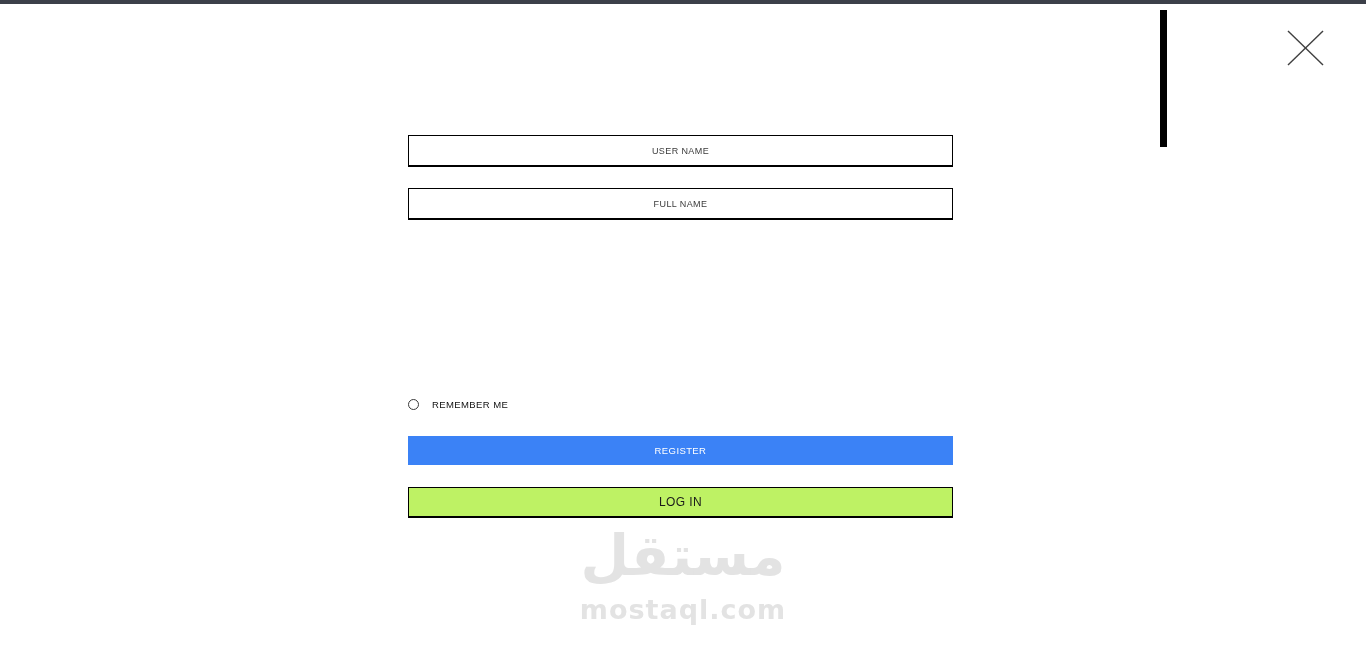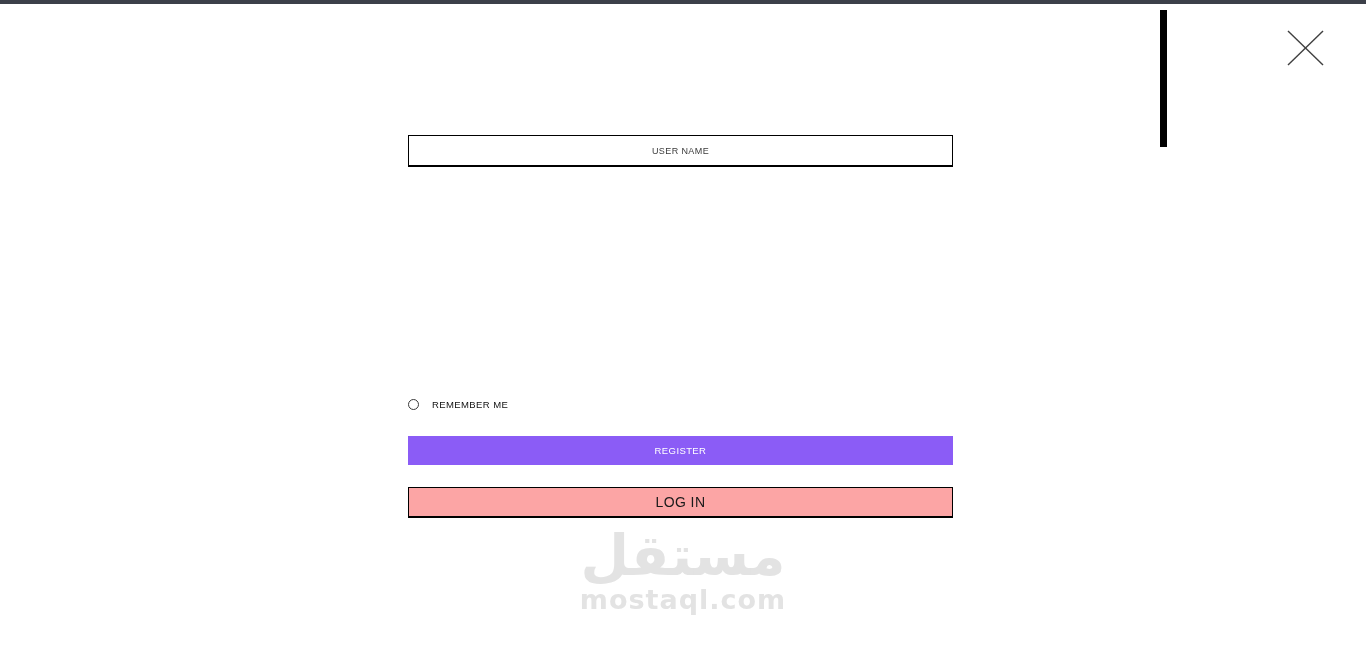--- a/index.html
+++ b/index.html
@@ -29,33 +29,33 @@
              width:22px; height:16px; background:transparent; border:none;
              cursor:pointer; display:flex; align-items:center; justify-content:center; padding:0; }
 
   .remember-row { position:absolute; left:408px; top:399px; display:flex; }
   .remember-row input[type="radio"] { appearance:none; -webkit-appearance:none;
       width:11px; height:11px; border:1px solid #3a3a3a; border-radius:50%;
       background:#fff; cursor:pointer; margin:0; }
   .remember-label { margin-left:13px; font-size:9.5px; letter-spacing:0.4px; color:#111; }
 
   .btn-register { position:absolute; left:408px; top:436px; width:545px; height:29px;
-      background:#8b5cf6; color:#ffffff; border:none; font-family:"Liberation Sans", sans-serif;
+      background:#3b82f6; color:#ffffff; border:none; font-family:"Liberation Sans", sans-serif;
       font-size:9.5px; letter-spacing:0.4px; cursor:pointer; }
 
   .btn-login { position:absolute; left:408px; top:487px; width:545px; height:31px;
-      background:#fca5a5; color:#1a1a1a; border:1px solid #000; border-bottom-width:2px;
-      font-family:"Liberation Sans", sans-serif; font-size:14px; letter-spacing:0.4px; cursor:pointer; }
+      background:#bef264; color:#1a1a1a; border:1px solid #000; border-bottom-width:2px;
+      font-family:"Liberation Sans", sans-serif; font-size:12px; letter-spacing:0.4px; cursor:pointer; }
 
   .watermark { position:absolute; left:0; top:528px; width:1366px; text-align:center;
                pointer-events:none; user-select:none; }
   .watermark .ar { font-size:56px; font-weight:bold; color:#e3e3e3; line-height:1;
                    font-family:"DejaVu Sans", sans-serif; }
   .watermark .en { font-size:27px; font-weight:bold; color:#e3e3e3; letter-spacing:1px;
-                   margin-top:0; font-family:"DejaVu Sans", sans-serif; }
+                   margin-top:10px; font-family:"DejaVu Sans", sans-serif; }
 </style>
 </head>
 <body>
 
 <div class="stage">
 
   <div class="top-bar"></div>
 
   <button class="close-btn" aria-label="Close">
     <span>
@@ -65,20 +65,23 @@
       </svg>
     </span>
   </button>
 
   <div class="form-col">
 
     <div class="field">
       <input type="text" placeholder="USER NAME" style="">
     </div>
 
+    <div class="field">
+      <input type="text" placeholder="FULL NAME" style="">
+    </div>
 
 
 
 
   </div>
 
   <div class="remember-row">
     <input type="radio" style="">
     <span class="remember-label">REMEMBER ME</span>
   </div>

